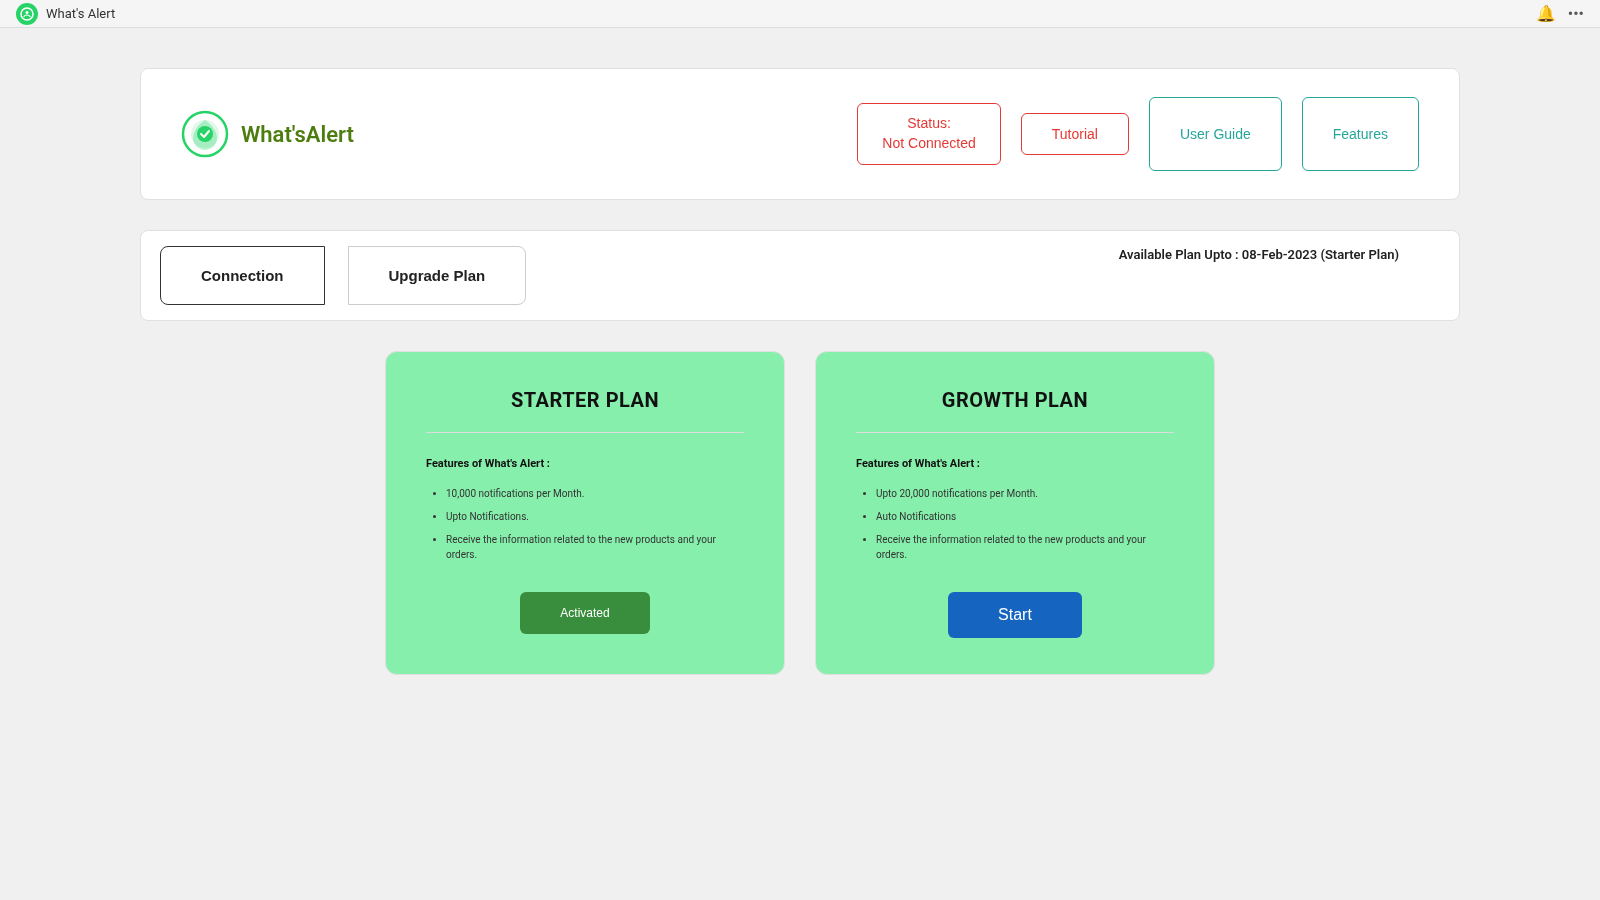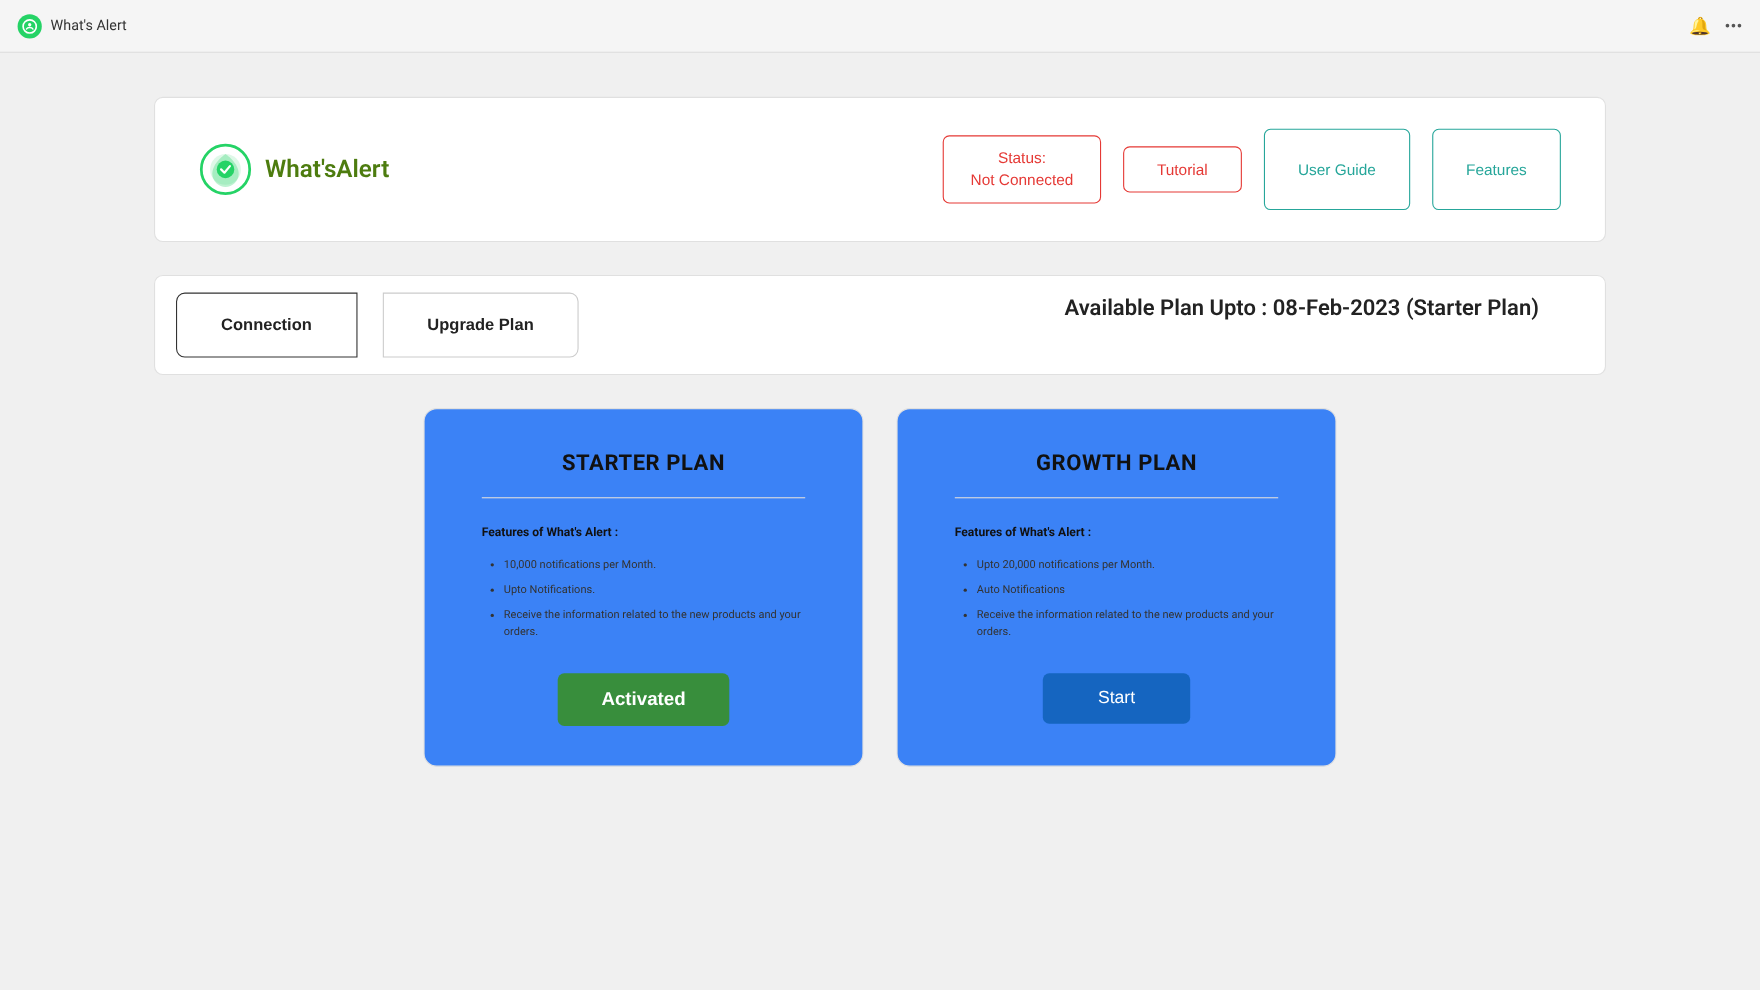--- a/index.html
+++ b/index.html
@@ -8,21 +8,21 @@
       background: #f0f0f0;
       width: 1600px;
       height: 900px;
       overflow: hidden;
     }
 
     
     .titlebar {
       background: #f5f5f5;
       border-bottom: 1px solid #ddd;
-      height: 48px;
+      height: 28px;
       display: flex;
       align-items: center;
       justify-content: space-between;
       padding: 0 16px;
     }
     .titlebar-left {
       display: flex;
       align-items: center;
       gap: 8px;
     }
@@ -156,39 +156,39 @@
     .tab:last-child {
       border-radius: 0 8px 8px 0;
     }
     .tab-active {
       background: white;
       border-color: #333;
     }
     .available-plan {
       margin-left: auto;
       padding-right: 40px;
-      font-size: 20px;
+      font-size: 13px;
       font-weight: 600;
       color: #222;
       text-align: right;
     }
 
     
     .plans-container {
       display: flex;
       gap: 30px;
       justify-content: center;
       padding: 0 60px;
     }
 
     .plan-card {
-      background: #3b82f6;
+      background: #86efac;
       border: 1px solid #e0e0e0;
       border-radius: 12px;
-      padding: 36px 52px;
+      padding: 36px 40px;
       flex: 1;
       max-width: 400px;
     }
 
     .plan-title {
       font-size: 20px;
       font-weight: 700;
       text-align: center;
       color: #111;
       letter-spacing: 0.5px;
@@ -225,22 +225,22 @@
       display: flex;
       justify-content: center;
     }
 
     .btn-activated {
       background: #388e3c;
       color: white;
       border: none;
       border-radius: 6px;
       padding: 14px 40px;
-      font-size: 17px;
-      font-weight: 700;
+      font-size: 12px;
+      font-weight: 400;
       cursor: pointer;
       text-align: center;
     }
 
     .btn-start {
       background: #1565c0;
       color: white;
       border: none;
       border-radius: 6px;
       padding: 14px 50px;

